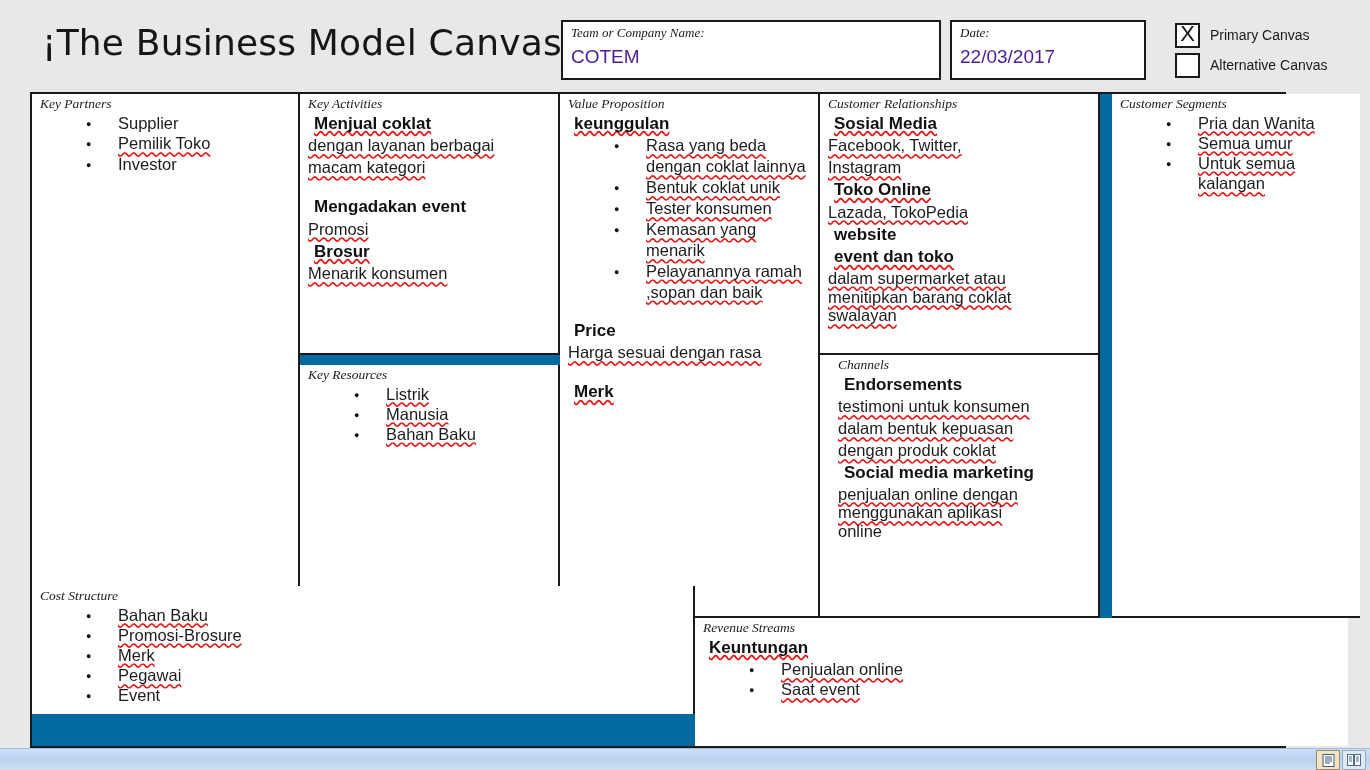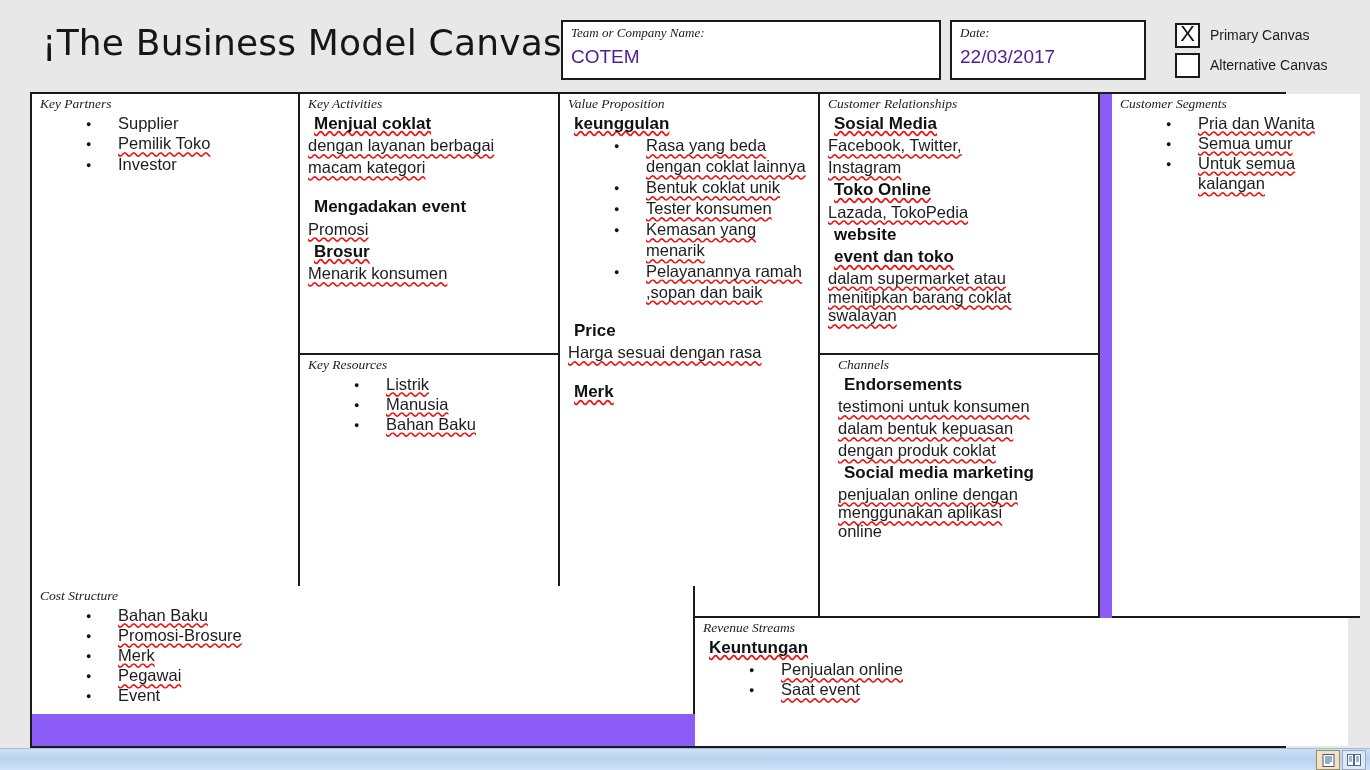--- a/index.html
+++ b/index.html
@@ -98,36 +98,36 @@
     color: #1a1a1a;
     white-space: nowrap;
     font-family: "Liberation Sans", sans-serif;
   }
 
   
   #grid {
     position: absolute;
     left: 30px; top: 92px;
     width: 1256px; height: 656px;
-    background: #8b5cf6;
+    background: #0369a1;
     border: 2px solid #1a1a1a;
   }
 
   .cell {
     position: absolute;
     background: #ffffff;
     overflow: hidden;
   }
   .bdr-r { border-right: 2px solid #1a1a1a; }
   .bdr-b { border-bottom: 2px solid #1a1a1a; }
 
   
   #c-keypartners  { left: 0;    top: 0;   width: 268px; height: 524px; }
   #c-keyact       { left: 268px; top: 0;   width: 260px; height: 261px; }
-  #c-keyres       { left: 268px; top: 261px; width: 260px; height: 263px; }
+  #c-keyres       { left: 268px; top: 271px; width: 260px; height: 263px; }
   #c-value        { left: 528px; top: 0;   width: 260px; height: 524px; }
   #c-custrel      { left: 788px; top: 0;   width: 280px; height: 261px; }
   #c-channels     { left: 788px; top: 261px; width: 280px; height: 263px; padding-left: 10px; }
   #c-custseg      { left: 1068px; top: 0;  width: 248px; height: 524px; margin-left: 12px; }
 
   
   #c-cost         { left: 0;   top: 492px; width: 663px; height: 128px; }
   #c-revenue      { left: 663px; top: 524px; width: 653px; height: 128px; }
 
   .block-title {

